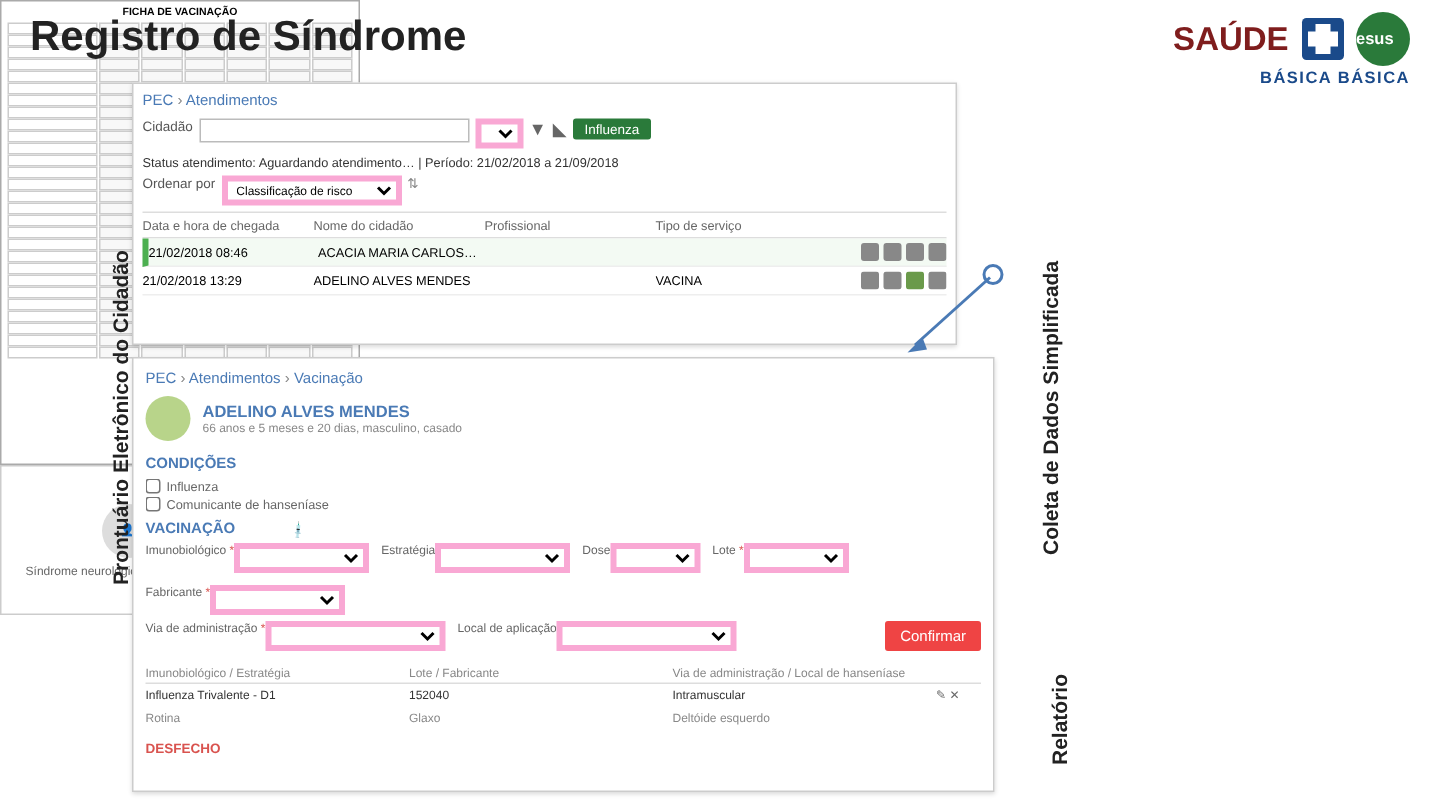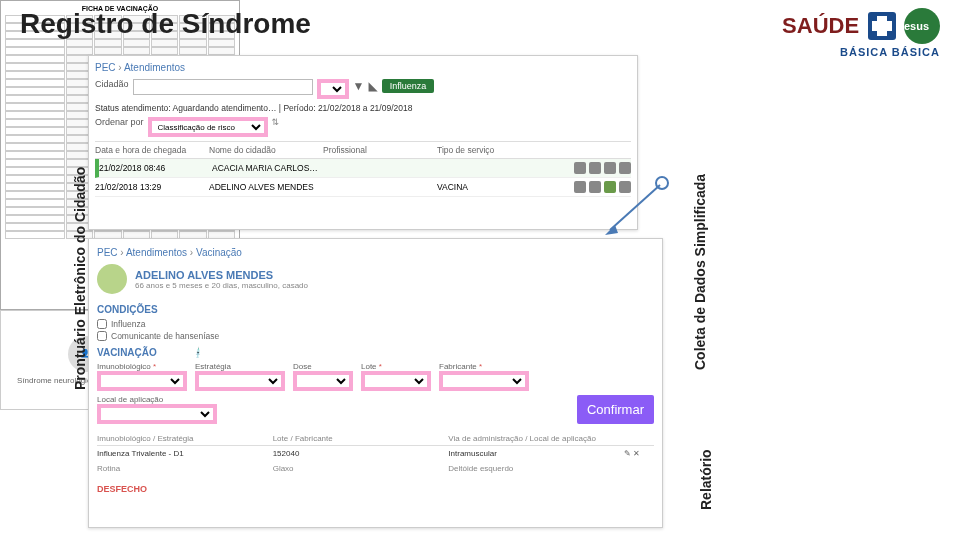--- a/index.html
+++ b/index.html
@@ -38,24 +38,24 @@
 
 .panel2{left:88px;top:238px;width:575px;height:290px;font-size:9px;padding:8px}
 .patient{display:flex;align-items:center;gap:8px;margin:4px 0 10px}
 .avatar{width:30px;height:30px;border-radius:50%;background:#b8d48a}
 .pname{font-weight:bold;color:#4a7ab5;font-size:11px}
 .pinfo{font-size:8px;color:#888}
 .section-h{color:#4a7ab5;font-weight:bold;font-size:10px;margin:6px 0 4px}
 .chk{display:flex;align-items:center;gap:4px;font-size:8.5px;color:#666;margin:2px 0}
 .chk input{width:10px;height:10px}
 .fields{display:flex;gap:8px;flex-wrap:wrap;margin:4px 0}
-.field{display:flex;flex-direction:column;font-size:8px;color:#666}
+.field{display:flex;flex-direction:row;font-size:8px;color:#666}
 .field .sel{width:90px}
 .req{color:#d9534f}
-.btn-confirm{background:#8b5cf6;color:#fff;border:none;font-size:13px;padding:3px 10px;border-radius:2px;float:right}
+.btn-confirm{background:#ef4444;color:#fff;border:none;font-size:10px;padding:3px 10px;border-radius:2px;float:right}
 .tbl2{margin-top:8px;font-size:8px}
 .tbl2 .h{display:flex;color:#888;border-bottom:1px solid #ddd;padding:2px 0}
 .tbl2 .h div,.tbl2 .r div{flex:1}
 .tbl2 .r{display:flex;padding:3px 0;color:#333}
 .desfecho{color:#d9534f;font-weight:bold;font-size:9px;margin-top:8px}
 
 .panel-cds{left:702px;top:90px;width:240px;height:310px;border:1px solid #aaa;background:#fff;font-size:5px;padding:4px}
 .cds-title{text-align:center;font-weight:bold;font-size:7px;margin-bottom:3px}
 .cds-grid{display:grid;grid-template-columns:60px repeat(6,1fr);gap:1px}
 .cds-grid div{border:1px solid #ccc;height:8px;background:#f8f8f8}
@@ -196,31 +196,35 @@
         <span><span>Lote</span> <span class="req">*</span></span>
         <select class="sel" style="width:70px"><option></option></select>
       </div>
     <div class="field">
         <span><span>Fabricante</span> <span class="req">*</span></span>
         <select class="sel"><option></option></select>
       </div>
   </div>
   <div class="fields">
     <div class="field">
+        <span><span>Via de administração</span> <span class="req">*</span></span>
+        <select class="sel" style="width:120px"><option></option></select>
+      </div>
+    <div class="field">
         <span>Local de aplicação</span>
         <select class="sel" style="width:120px"><option></option></select>
       </div>
     <div style="flex:1"></div>
     <button class="btn-confirm">Confirmar</button>
   </div>
   <div class="tbl2">
     <div class="h">
         <div>Imunobiológico / Estratégia</div>
         <div>Lote / Fabricante</div>
-        <div>Via de administração / Local de aplicação</div>
+        <div>Via de administração / Local de hanseníase</div>
         <div style="flex:0 0 30px"></div>
       </div>
     <div class="r">
         <div>Influenza Trivalente - D1</div>
         <div>152040</div>
         <div>Intramuscular</div>
         <div style="flex:0 0 30px;color:#666">✎ ✕</div>
       </div>
     <div class="r" style="color:#888">
         <div>Rotina</div>

